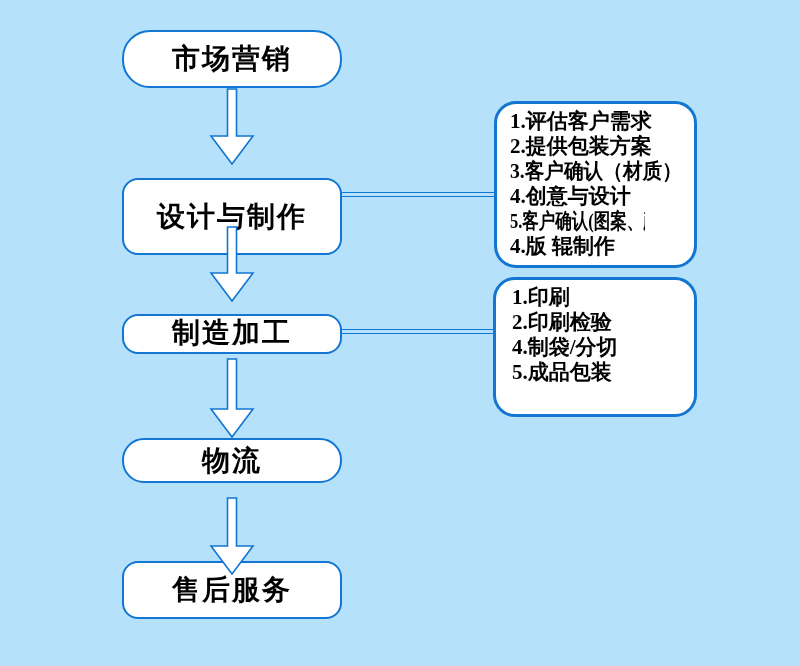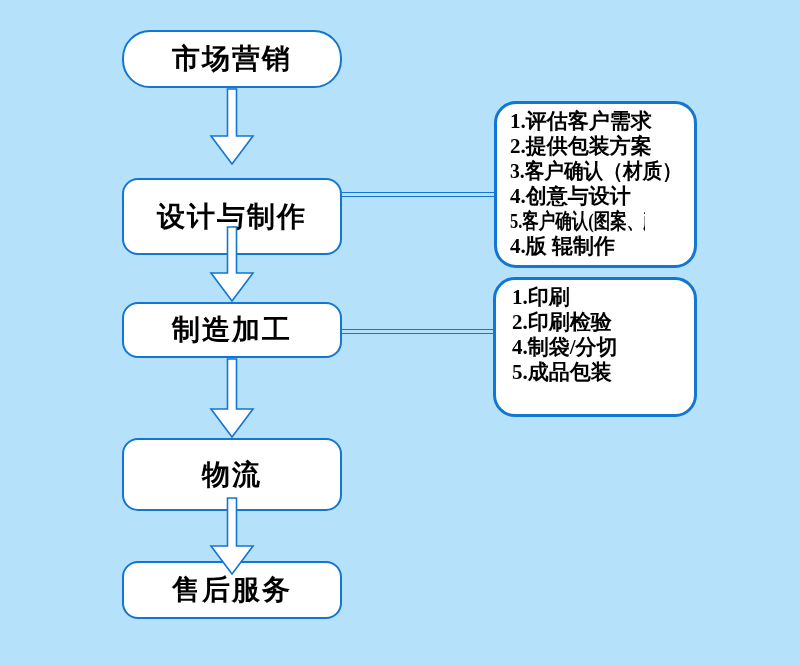--- a/index.html
+++ b/index.html
@@ -40,25 +40,25 @@
 <div class="stage">
 
   <div class="node r-big" style="top:30px;height:58px;">
     <span>市场营销</span>
   </div>
 
   <div class="node r-std" style="top:178px;height:77px;">
     <span>设计与制作</span>
   </div>
 
-  <div class="node r-std" style="top:302px;height:56px;">
+  <div class="node r-std" style="top:314px;height:40px;align-items:flex-end;">
     <span>制造加工</span>
   </div>
 
-  <div class="node r-std" style="top:438px;height:73px;">
+  <div class="node r-std" style="top:438px;height:45px;border-radius:22px;">
     <span>物流</span>
   </div>
 
   <div class="node r-std" style="top:561px;height:58px;align-items:center;">
     <span>售后服务</span>
   </div>
 
   <svg class="arrow" style="top:88px;" width="46" height="77" viewBox="0 0 46 77">
     <polygon points="18.5,1 27.5,1 27.5,48 44,48 23,76 2,48 18.5,48" fill="#ffffff" stroke="#1276d2" stroke-width="1.6"></polygon>
   </svg>

